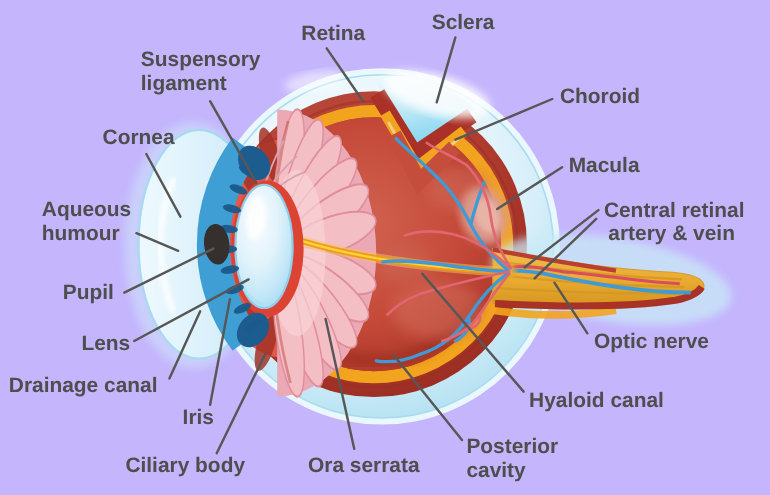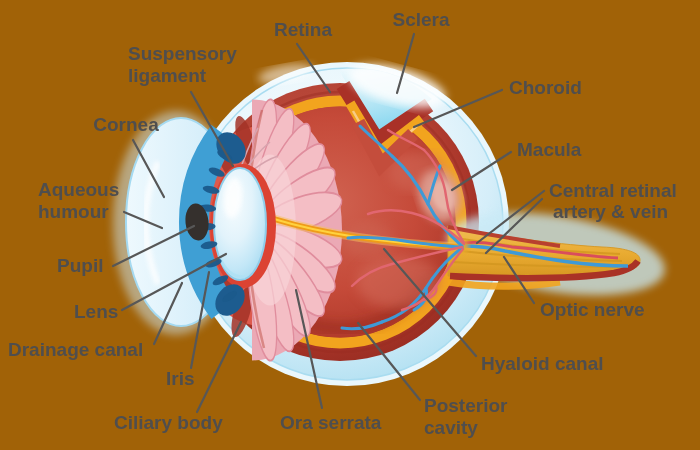--- a/index.html
+++ b/index.html
@@ -1,16 +1,16 @@
 <!DOCTYPE html>
 <html><head>
 <meta charset="utf-8">
 <style>
   html,body{margin:0;padding:0;background:#ffffff;}
-  .stage{position:relative;width:700px;height:450px;background:#a16207;overflow:hidden;}
+  .stage{position:relative;width:700px;height:450px;background:#c4b5fd;overflow:hidden;}
   svg{display:block;}
   .lbl{font-family:"Liberation Sans","DejaVu Sans",sans-serif;font-weight:700;font-size:19px;fill:#4f4e4e;}
   .leader{stroke:#575757;stroke-width:2.2;stroke-linecap:round;}
 </style>
 </head>
 <body>
 
 <div class="stage">
 <svg width="700" height="450" viewBox="0 0 700 450">
   <defs>

